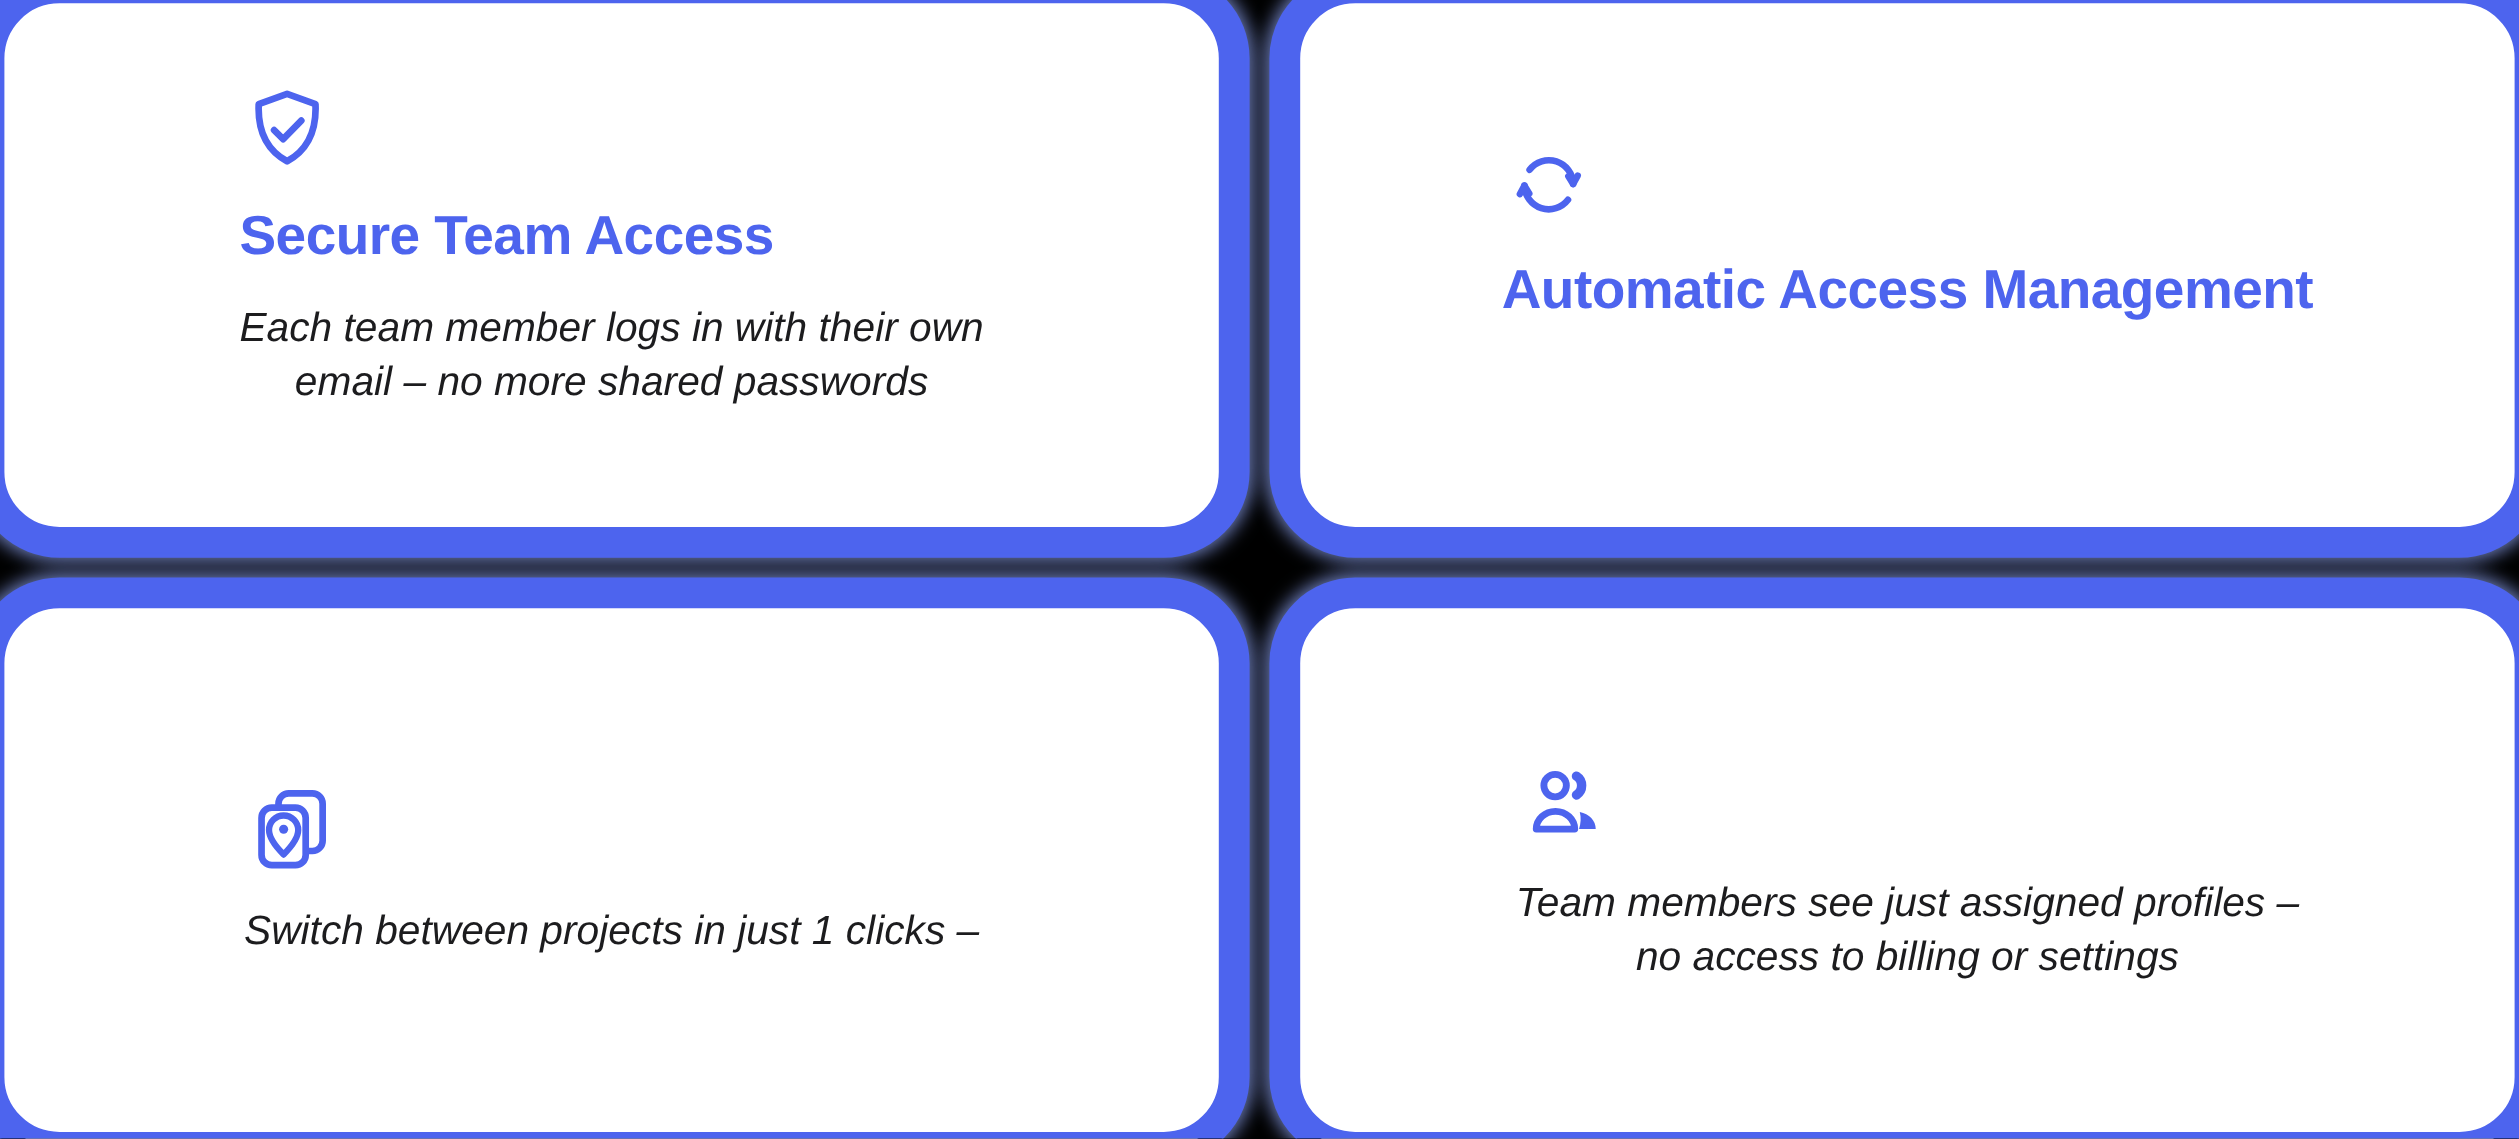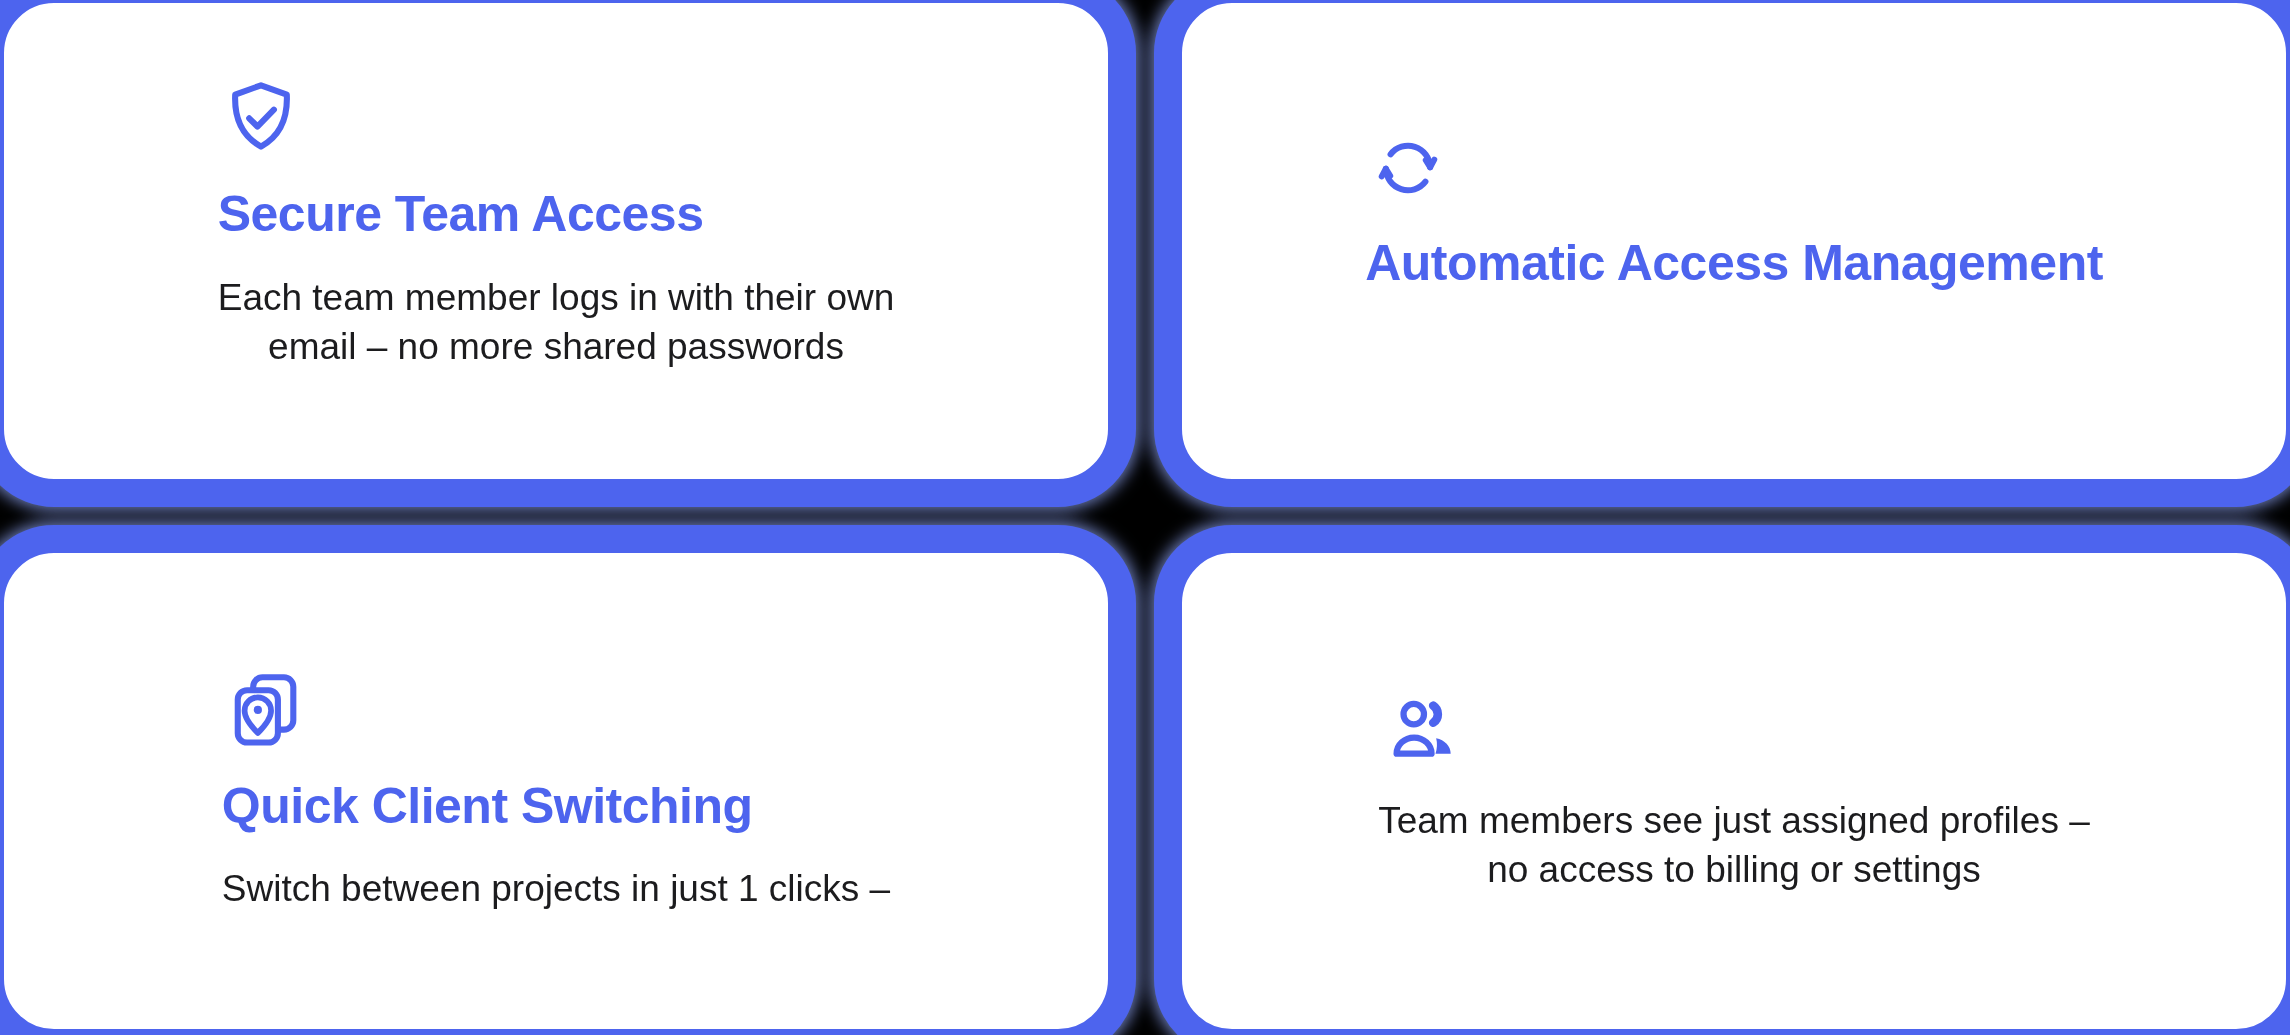--- a/index.html
+++ b/index.html
@@ -57,21 +57,21 @@
     color:var(--accent);
     letter-spacing:-0.5px;
     margin-bottom:30px;
   }
   .card-desc{
     font-size:37px;
     line-height:1.32;
     font-weight:400;
     color:var(--body-text);
   }
-  .card-desc span{display:block;}
+  .card-desc span{display:block;font-style:italic;}
 </style>
 </head>
 <body>
 
 <div class="grid-wrap">
 
   <div class="card row-top">
     <div class="card-content">
       <div class="icon-box">
         <svg viewBox="0 0 24 24" fill="none" stroke="currentColor" stroke-width="1.7" stroke-linecap="round" stroke-linejoin="round">
@@ -108,21 +108,20 @@
   <div class="card row-bottom">
     <div class="card-content">
       <div class="icon-box">
         <svg viewBox="0 0 24 24" fill="none" stroke="currentColor" stroke-width="1.7" stroke-linecap="round" stroke-linejoin="round">
           <rect x="8.7" y="2.6" width="11.2" height="14.6" rx="2.6"></rect>
           <rect x="4.4" y="6.2" width="11.2" height="14.6" rx="2.6" fill="#ffffff"></rect>
           <path d="M10 18.1c2.5-2.5 3.7-4.5 3.7-6.2a3.7 3.7 0 1 0-7.4 0c0 1.7 1.2 3.7 3.7 6.2Z" stroke-width="1.6"></path>
           <circle cx="10" cy="11.7" r="1.15" fill="currentColor" stroke="none"></circle>
         </svg>
       </div>
-      <div class="card-title">Quick Client Switching</div>
       <div class="card-desc">
         <span>Switch between projects in just 1 clicks –</span>
       </div>
     </div>
   </div>
 
   <div class="card row-bottom">
     <div class="card-content">
       <div class="icon-box" style="transform:scale(0.92);">
         <svg viewBox="0 0 24 24" fill="none" stroke="currentColor" stroke-width="1.9" stroke-linecap="round" stroke-linejoin="round">

